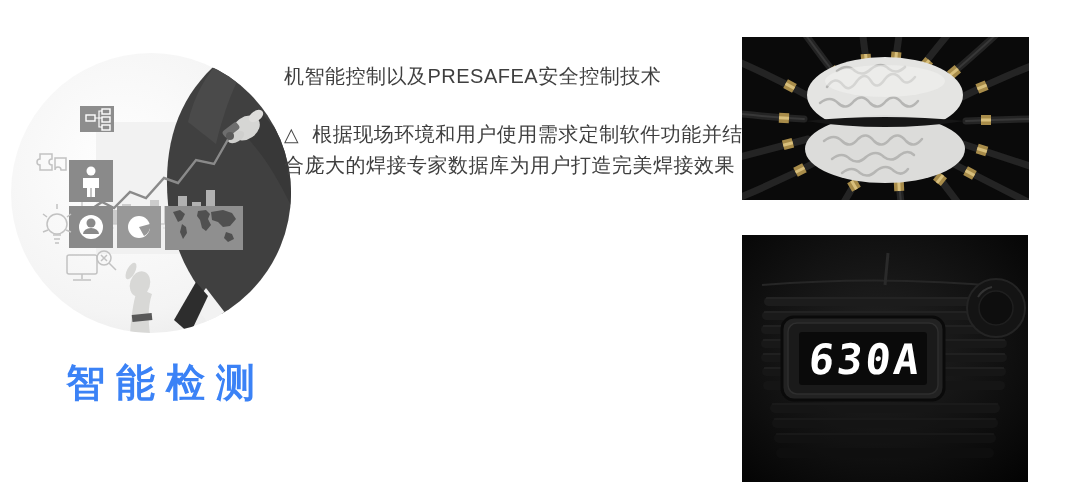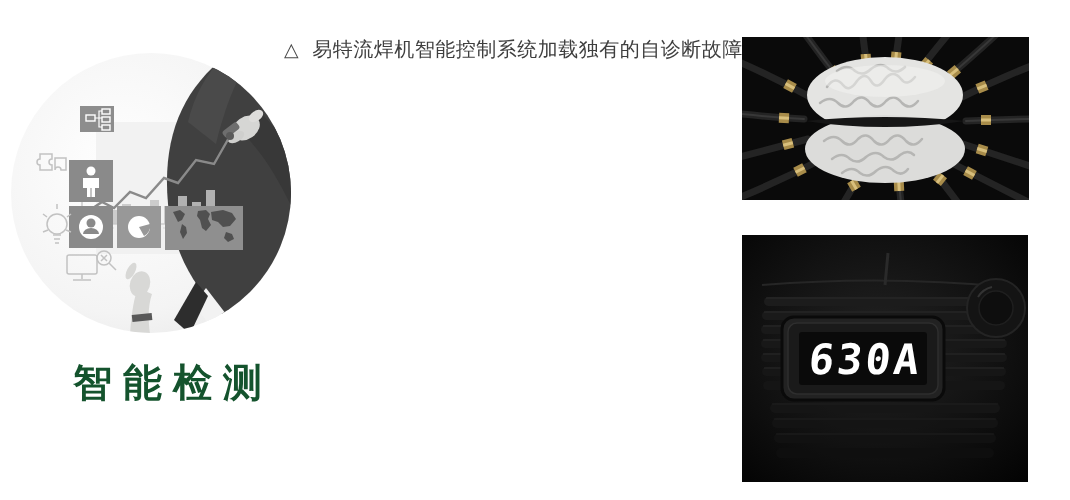--- a/index.html
+++ b/index.html
@@ -5,22 +5,22 @@
   html,body { margin:0; padding:0; background:#ffffff; }
   .stage {
     position:relative; width:1070px; height:500px; background:#ffffff;
     font-family:"Liberation Sans", sans-serif; overflow:hidden;
   }
   
   .photo-circle {
     position:absolute; left:10px; top:52px; width:282px; height:282px;
   }
   .section-title {
-    position:absolute; left:73px; top:360px; white-space:nowrap;
-    font-size:39px; line-height:46px; font-weight:900; color:#14532d;
+    position:absolute; left:66px; top:360px; white-space:nowrap;
+    font-size:39px; line-height:46px; font-weight:900; color:#3b82f6;
     letter-spacing:11px; font-family:"Liberation Sans", sans-serif;
   }
   
   .features {
     position:absolute; left:284px; top:34px; width:460px;
     color:#3f3f3f; font-size:20px; line-height:31px; letter-spacing:0.5px;
   }
   .feature { margin:0 0 27px 0; }
   .feature .line { display:block; }
   .tri { display:inline-block; margin-right:13px; font-size:19px; color:#4a4a4a; }
@@ -155,25 +155,27 @@
           </g>
         </g>
       </g>
     </svg>
   </div>
 
   <div class="section-title">智能检测</div>
 
   <div class="features">
     <p class="feature">
-      <span class="line"><span class="tri">△</span><span>易特流焊机智能控制系统加载独有的自诊断故障</span></span>
     </p>
     <p class="feature">
+      <span class="line">机智能控制以及PRESAFEA安全控制技术</span>
     </p>
     <p class="feature">
+      <span class="line"><span class="tri">△</span><span>根据现场环境和用户使用需求定制软件功能并结</span></span>
+      <span class="line">合庞大的焊接专家数据库为用户打造完美焊接效果</span>
     </p>
   </div>
 
   <div class="brain-photo">
     <svg width="287" height="163" viewBox="0 0 287 163">
       <rect width="287" height="163" fill="#0a0a0a"></rect>
 
       <g fill="none" stroke-linecap="round">
         <g stroke="#242424" stroke-width="7">
           <path d="M100,46 Q78,18 58,-10"></path>

